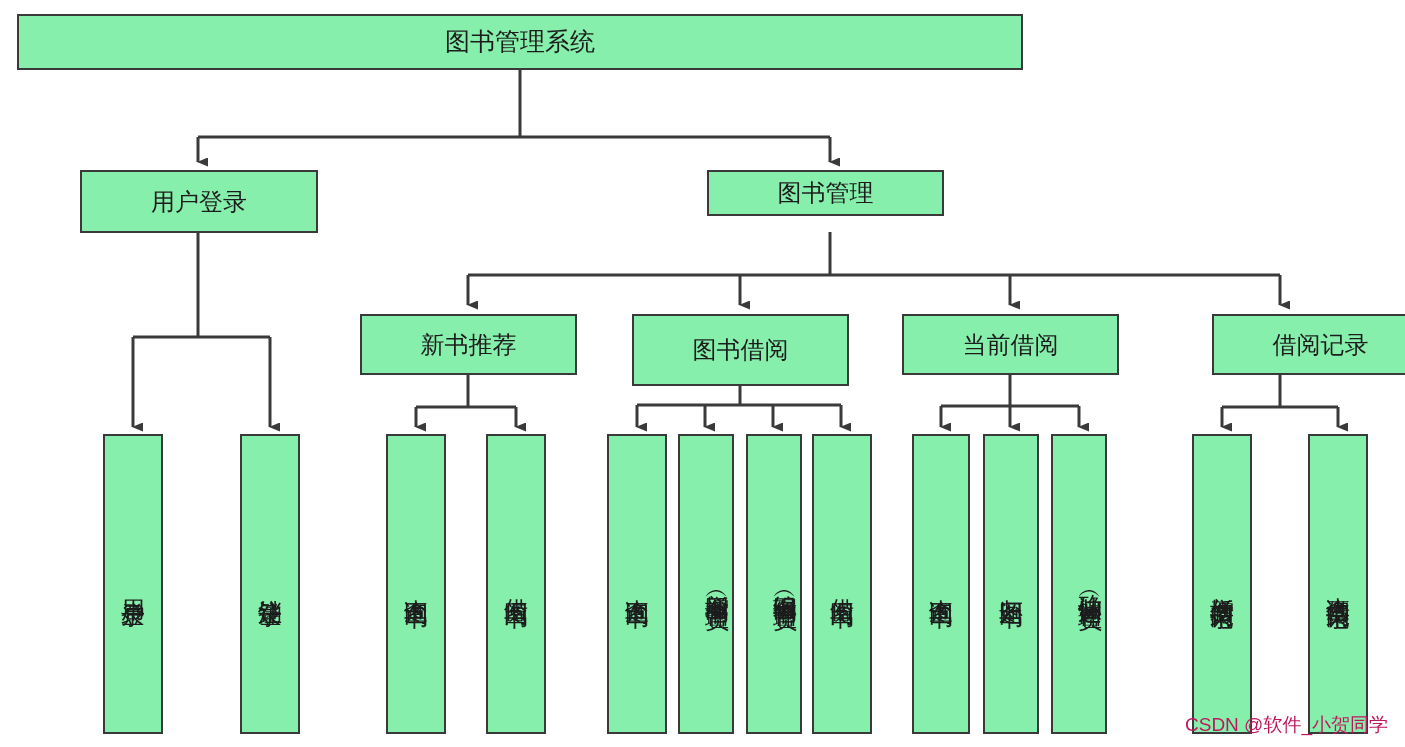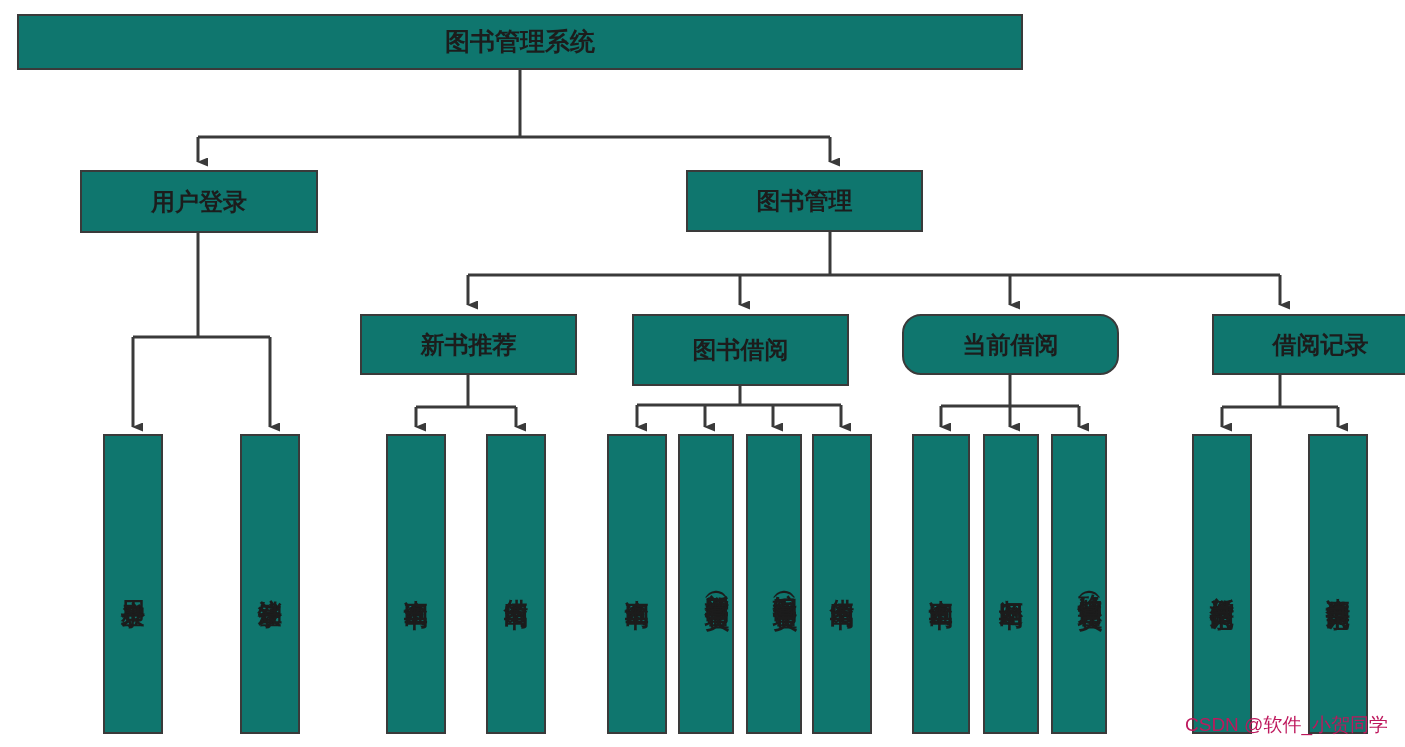--- a/index.html
+++ b/index.html
@@ -23,28 +23,27 @@
     left: 0;
     top: 0;
     width: 1405px;
     height: 747px;
     pointer-events: none;
   }
   .node {
     position: absolute;
     box-sizing: border-box;
     border: 2px solid #3a3a3a;
-    background: #0f766e;
+    background: #86efac;
     display: flex;
     align-items: center;
     justify-content: center;
     color: #1c1c1c;
     line-height: 1.25;
     z-index: 2;
-    font-weight: bold;
   }
   .node-root {
     font-size: 25px;
   }
   .node-l2 {
     font-size: 24px;
   }
   .node-l3 {
     font-size: 24px;
   }
@@ -131,31 +130,31 @@
     </g>
   </svg>
 
   <div class="node node-root" style="left:17px; top:14px; width:1006px; height:56px;">
     <span>图书管理系统</span>
   </div>
 
   <div class="node node-l2" style="left:80px; top:170px; width:238px; height:63px;">
     <span>用户登录</span>
   </div>
-  <div class="node node-l2" style="left:686px; top:170px; width:237px; height:62px;">
+  <div class="node node-l2" style="left:707px; top:170px; width:237px; height:46px;">
     <span>图书管理</span>
   </div>
 
   <div class="node node-l3" style="left:360px; top:314px; width:217px; height:61px;">
     <span>新书推荐</span>
   </div>
   <div class="node node-l3" style="left:632px; top:314px; width:217px; height:72px;">
     <span>图书借阅</span>
   </div>
-  <div class="node node-l3" style="left:902px; top:314px; width:217px; height:61px;border-radius:19px;">
+  <div class="node node-l3" style="left:902px; top:314px; width:217px; height:61px;">
     <span>当前借阅</span>
   </div>
   <div class="node node-l3" style="left:1212px; top:314px; width:217px; height:61px;">
     <span>借阅记录</span>
   </div>
 
   <div class="node node-leaf leaf-centered" style="left:103px; top:434px; width:60px; height:300px;">
     <span class="leaf-label">用户登录</span>
   </div>
   <div class="node node-leaf leaf-centered" style="left:240px; top:434px; width:60px; height:300px;">

